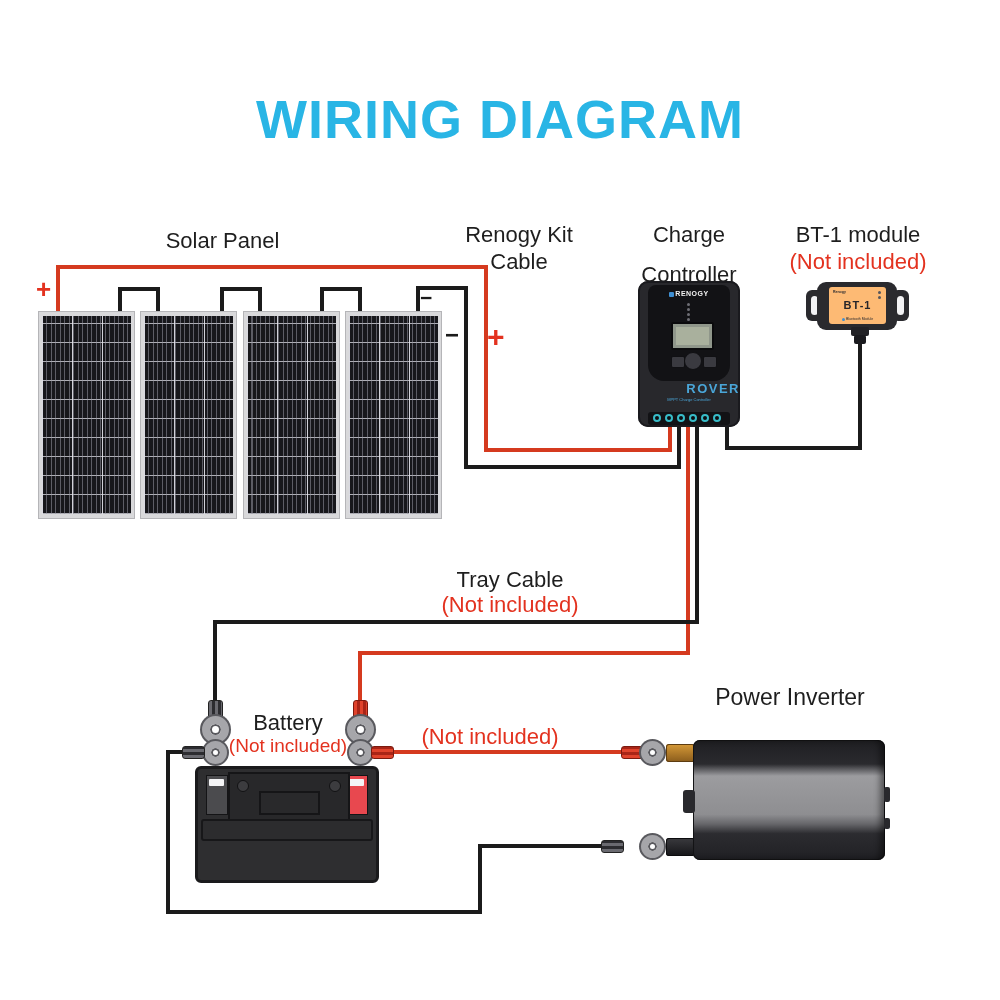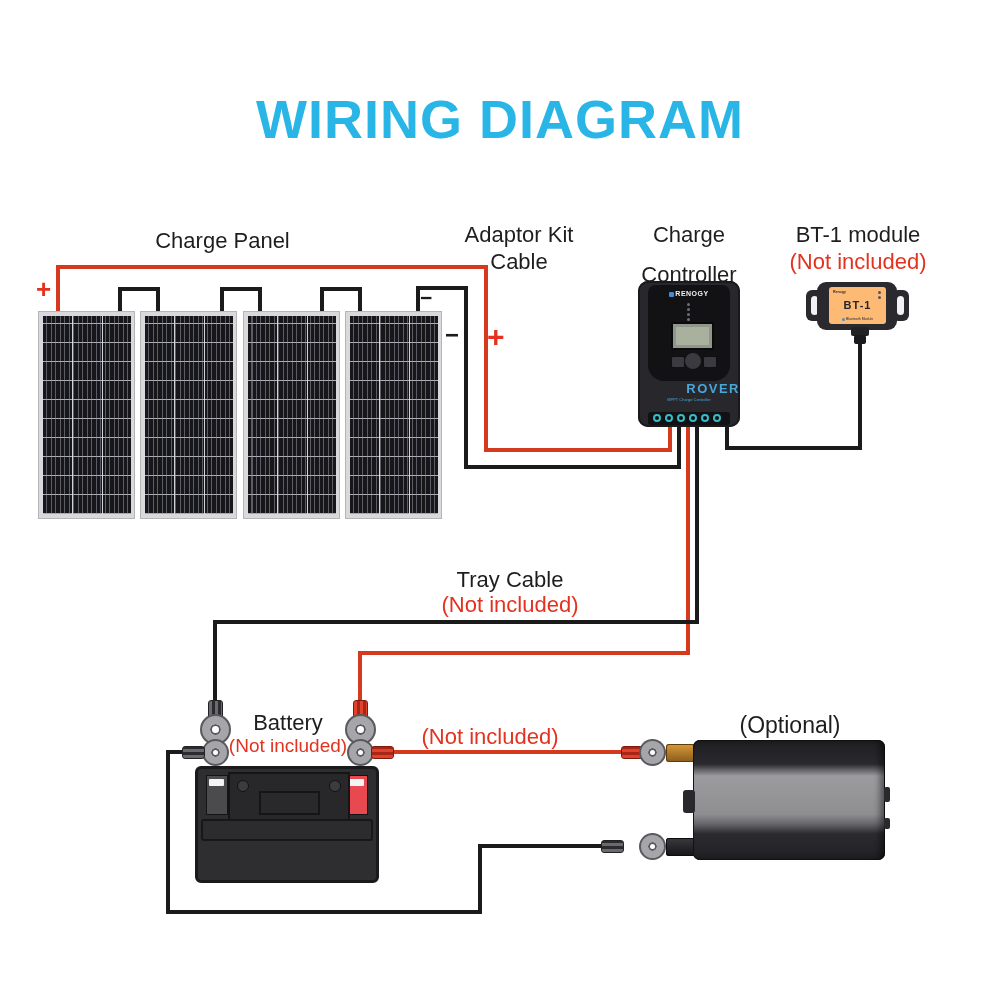--- a/index.html
+++ b/index.html
@@ -115,33 +115,33 @@
 
     <path d="M688,424 V653 H360 V702" fill="none" stroke="#d53a1f" stroke-width="4"></path>
     <path d="M697,424 V622 H215 V702" fill="none" stroke="#1b1b1b" stroke-width="4"></path>
 
     <path d="M727,426 V448 H860 V342" fill="none" stroke="#1b1b1b" stroke-width="4"></path>
 
     <path d="M394,752 H623" fill="none" stroke="#d53a1f" stroke-width="4"></path>
     <path d="M186,752 H168 V912 H480 V846 H602" fill="none" stroke="#1b1b1b" stroke-width="4"></path>
   </svg>
 
-  <div class="lbl" style="left:145px;top:228px;width:155px;">Charge Panel</div>
-  <div class="lbl" style="left:444px;top:222px;width:150px;">Adaptor Kit</div>
+  <div class="lbl" style="left:145px;top:228px;width:155px;">Solar Panel</div>
+  <div class="lbl" style="left:444px;top:222px;width:150px;">Renogy Kit</div>
   <div class="lbl" style="left:444px;top:249px;width:150px;">Cable</div>
   <div class="lbl" style="left:614px;top:222px;width:150px;">Charge</div>
   <div class="lbl" style="left:614px;top:262px;width:150px;">Controller</div>
   <div class="lbl" style="left:778px;top:222px;width:160px;">BT-1 module</div>
   <div class="lbl red" style="left:778px;top:249px;width:160px;">(Not included)</div>
   <div class="lbl" style="left:430px;top:567px;width:160px;">Tray Cable</div>
   <div class="lbl red" style="left:430px;top:592px;width:160px;">(Not included)</div>
   <div class="lbl" style="left:213px;top:710px;width:150px;">Battery</div>
   <div class="lbl red" style="left:213px;top:735px;width:150px;font-size:19px;">(Not included)</div>
   <div class="lbl red" style="left:375px;top:724px;width:230px;">(Not included)</div>
-  <div class="lbl" style="left:710px;top:712px;width:160px;font-size:23px;">(Optional)</div>
+  <div class="lbl" style="left:710px;top:684px;width:160px;font-size:23px;">Power Inverter</div>
 
   <div class="mark" style="left:36px;top:274px;font-size:26px;color:#e3321f;">+</div>
   <div class="mark" style="left:487px;top:320px;font-size:30px;color:#e3321f;">+</div>
   <div class="mark" style="left:420px;top:286px;font-size:21px;color:#1b1b1b;">−</div>
   <div class="mark" style="left:445px;top:321px;font-size:24px;color:#1b1b1b;">−</div>
 
   <div class="panel" style="left:38px;">
       <div class="panel-cells"></div>
     </div>
   <div class="panel" style="left:140px;">

